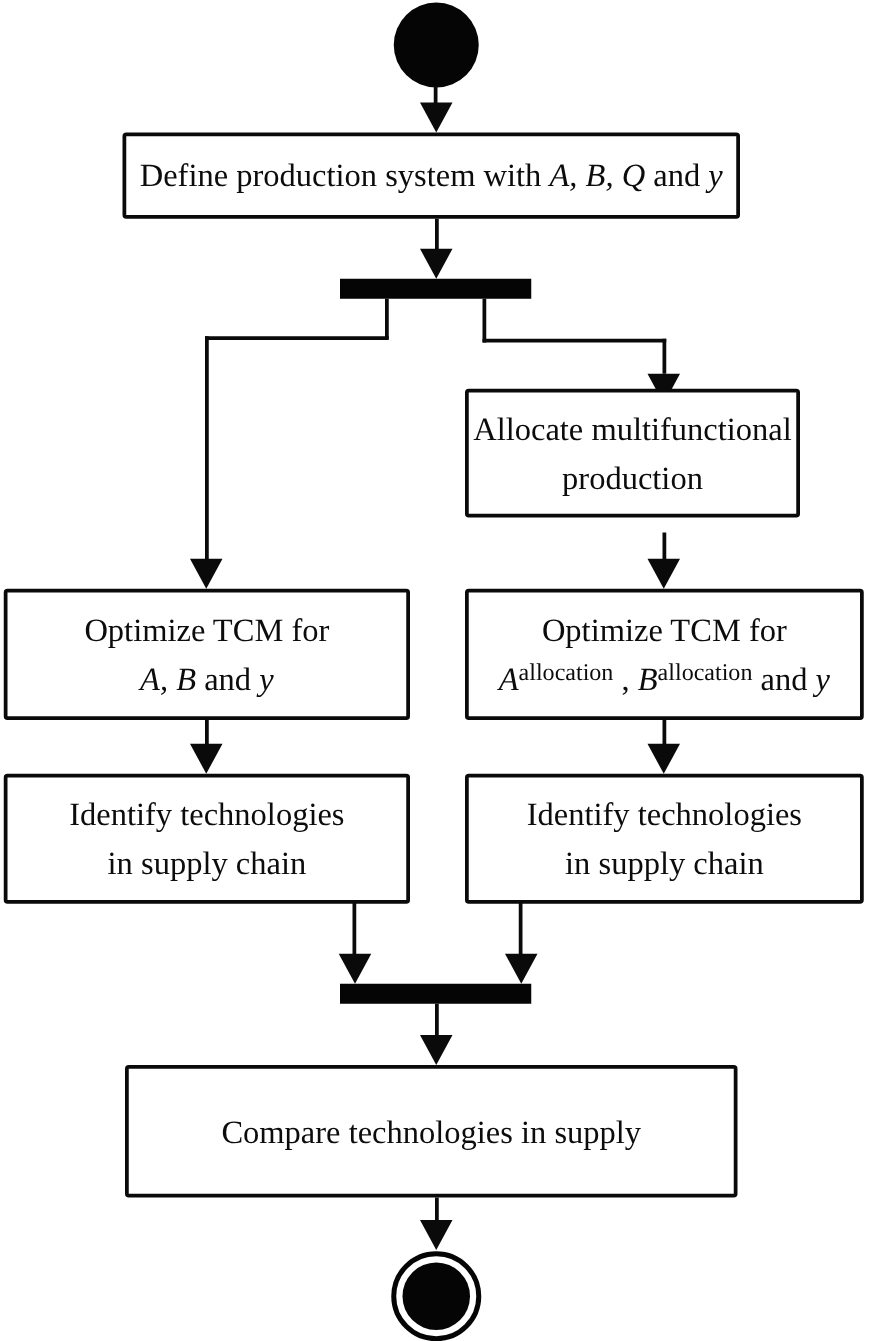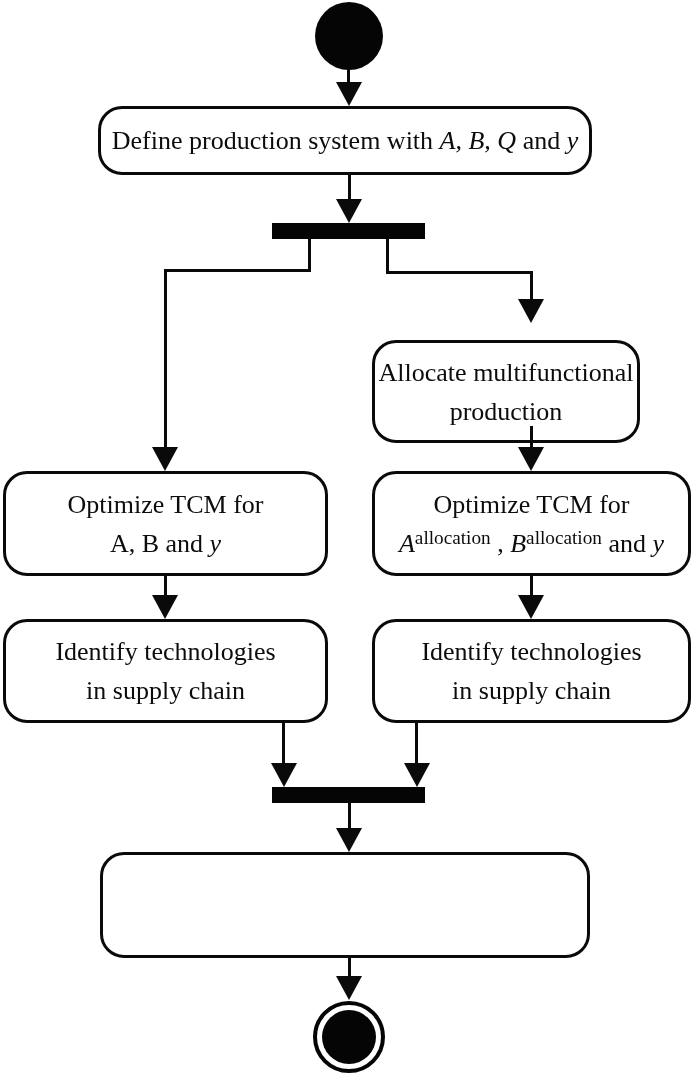--- a/index.html
+++ b/index.html
@@ -33,21 +33,21 @@
     height: 54px;
     background: #050505;
     border-radius: 50%;
   }
   
   .activity {
     position: absolute;
     box-sizing: border-box;
     background: #ffffff;
     border: 3px solid #0a0a0a;
-    border-radius: 24px;
+    border-radius: 3px;
     display: flex;
     align-items: center;
     justify-content: center;
     text-align: center;
     font-size: 26px;
     line-height: 1.5;
     color: #0c0c0c;
   }
   .activity .label { display: block; }
   .nowrap .label { white-space: nowrap; }
@@ -97,29 +97,29 @@
   <div class="vl" style="left:308px;top:239px;height:32px;"></div>
   <div class="hl" style="left:164px;top:269px;width:147px;"></div>
   <div class="vl" style="left:164px;top:269px;height:180px;"></div>
   <div class="ah" style="left:152px;top:447px;"></div>
 
   <div class="vl" style="left:386px;top:239px;height:35px;"></div>
   <div class="hl" style="left:386px;top:271px;width:147px;"></div>
   <div class="vl" style="left:530px;top:271px;height:28px;"></div>
   <div class="ah" style="left:518px;top:299px;"></div>
 
-  <div class="activity" style="left:372px;top:340px;width:268px;height:103px;">
+  <div class="activity" style="left:372px;top:311px;width:268px;height:103px;">
     <span class="label"><span>Allocate multifunctional</span><br><span>production</span></span>
   </div>
 
   <div class="vl" style="left:530px;top:426px;height:23px;"></div>
   <div class="ah" style="left:518px;top:447px;"></div>
 
   <div class="activity" style="left:3px;top:471px;width:325px;height:105px;">
-    <span class="label"><span>Optimize TCM for</span><br><span style="">A, B</span><span> and </span><span style="font-style: italic;">y</span></span>
+    <span class="label"><span>Optimize TCM for</span><br><span style="font-style: italic;">A, B</span><span> and </span><span style="font-style: italic;">y</span></span>
   </div>
 
   <div class="activity" style="left:372px;top:471px;width:319px;height:105px;">
     <span class="label"><span>Optimize TCM for</span><br><span style="font-style: italic;">A</span><sup>allocation</sup><span> , </span><span style="font-style: italic;">B</span><sup>allocation</sup><span> and </span><span style="font-style: italic;">y</span></span>
   </div>
 
   <div class="vl" style="left:164px;top:576px;height:21px;"></div>
   <div class="ah" style="left:152px;top:595px;"></div>
 
   <div class="vl" style="left:530px;top:576px;height:21px;"></div>
@@ -138,21 +138,21 @@
 
   <div class="vl" style="left:415px;top:722px;height:42px;"></div>
   <div class="ah" style="left:404px;top:763px;"></div>
 
   <div class="sync-bar" style="left:272px;top:787px;width:153px;height:16px;"></div>
 
   <div class="vl" style="left:348px;top:803px;height:27px;"></div>
   <div class="ah" style="left:336px;top:828px;"></div>
 
   <div class="activity" style="left:100px;top:852px;width:490px;height:106px;">
-    <span class="label"><br></span>
+    <span class="label"><span>Compare technologies in supply</span><br></span>
   </div>
 
   <div class="vl" style="left:348px;top:958px;height:20px;"></div>
   <div class="ah" style="left:336px;top:976px;"></div>
 
   <div class="final-outer" style="left:313px;top:1001px;width:72px;height:72px;">
     <div class="final-inner"></div>
   </div>
 
 </div>

